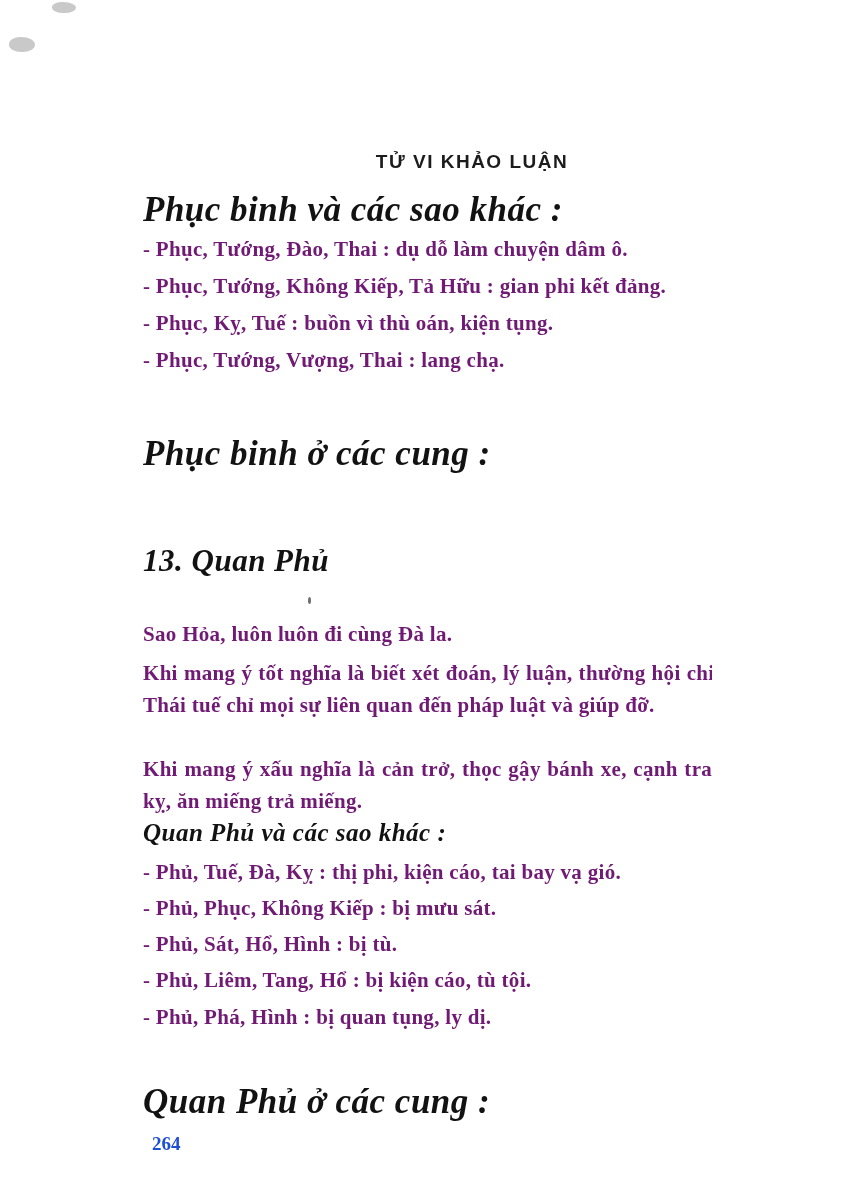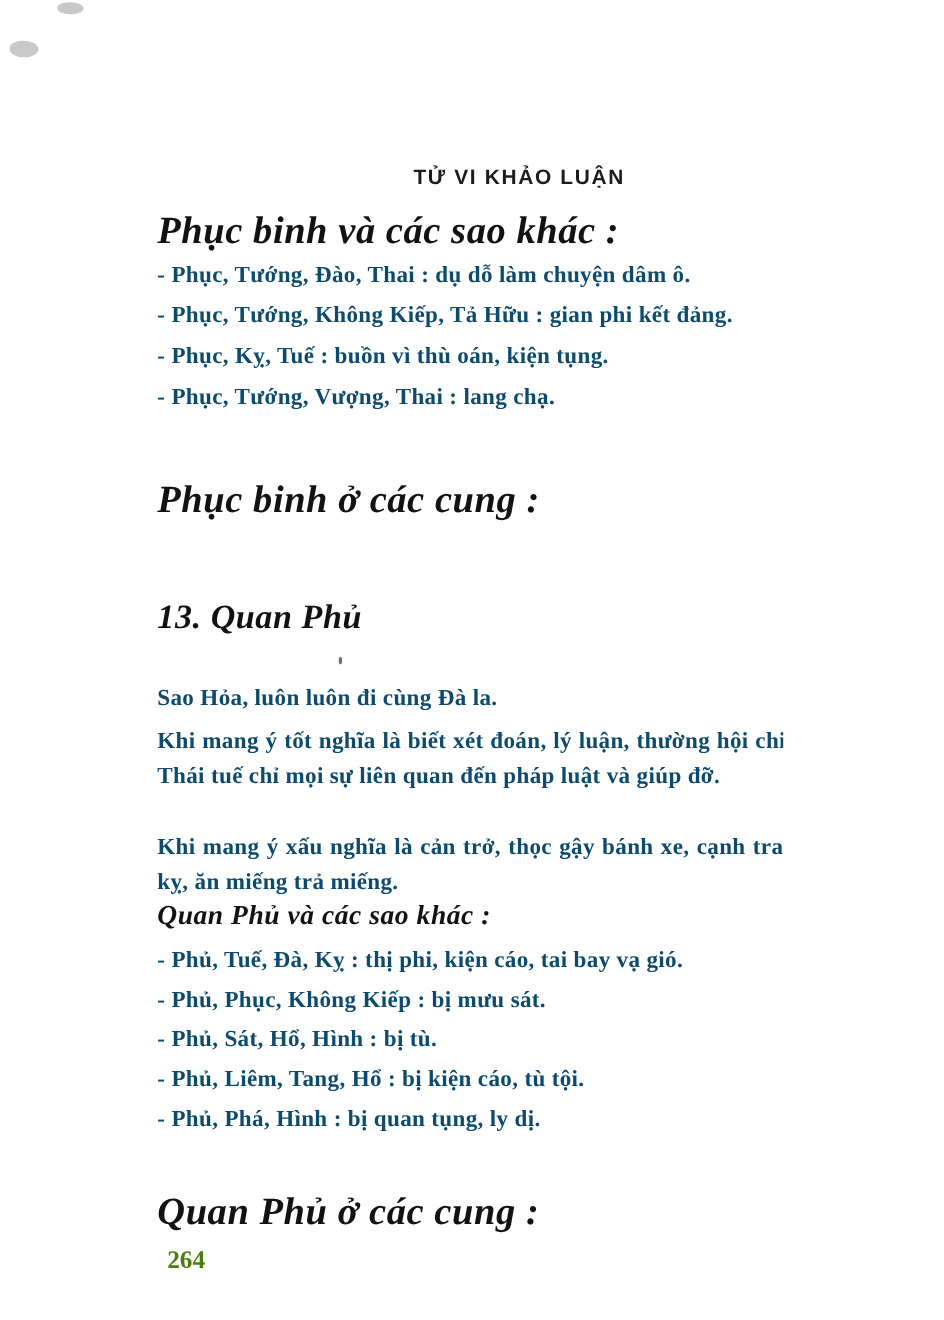--- a/index.html
+++ b/index.html
@@ -49,34 +49,34 @@
     letter-spacing: 0.5px;
     color: #121212;
   }
 
   .body-line, .body-para {
     left: 143px;
     width: 628px;
     font-size: 21px;
     font-weight: 700;
     letter-spacing: 0.3px;
-    color: #0c4a6e;
+    color: #701a75;
   }
   .body-para {
     text-align: justify;
     line-height: 32px;
   }
   .body-line { white-space: nowrap; }
 
   .page-number {
     left: 152px;
     top: 1133px;
-    font-size: 23px;
+    font-size: 19px;
     font-weight: 600;
-    color: #4d7c0f;
+    color: #1d4ed8;
   }
 
   .artifact {
     background: #c9c9c9;
     border-radius: 45% 55% 50% 50%;
   }
   .artifact.dark { background: #6f6f6f; }
 </style>
 </head>
 <body>

